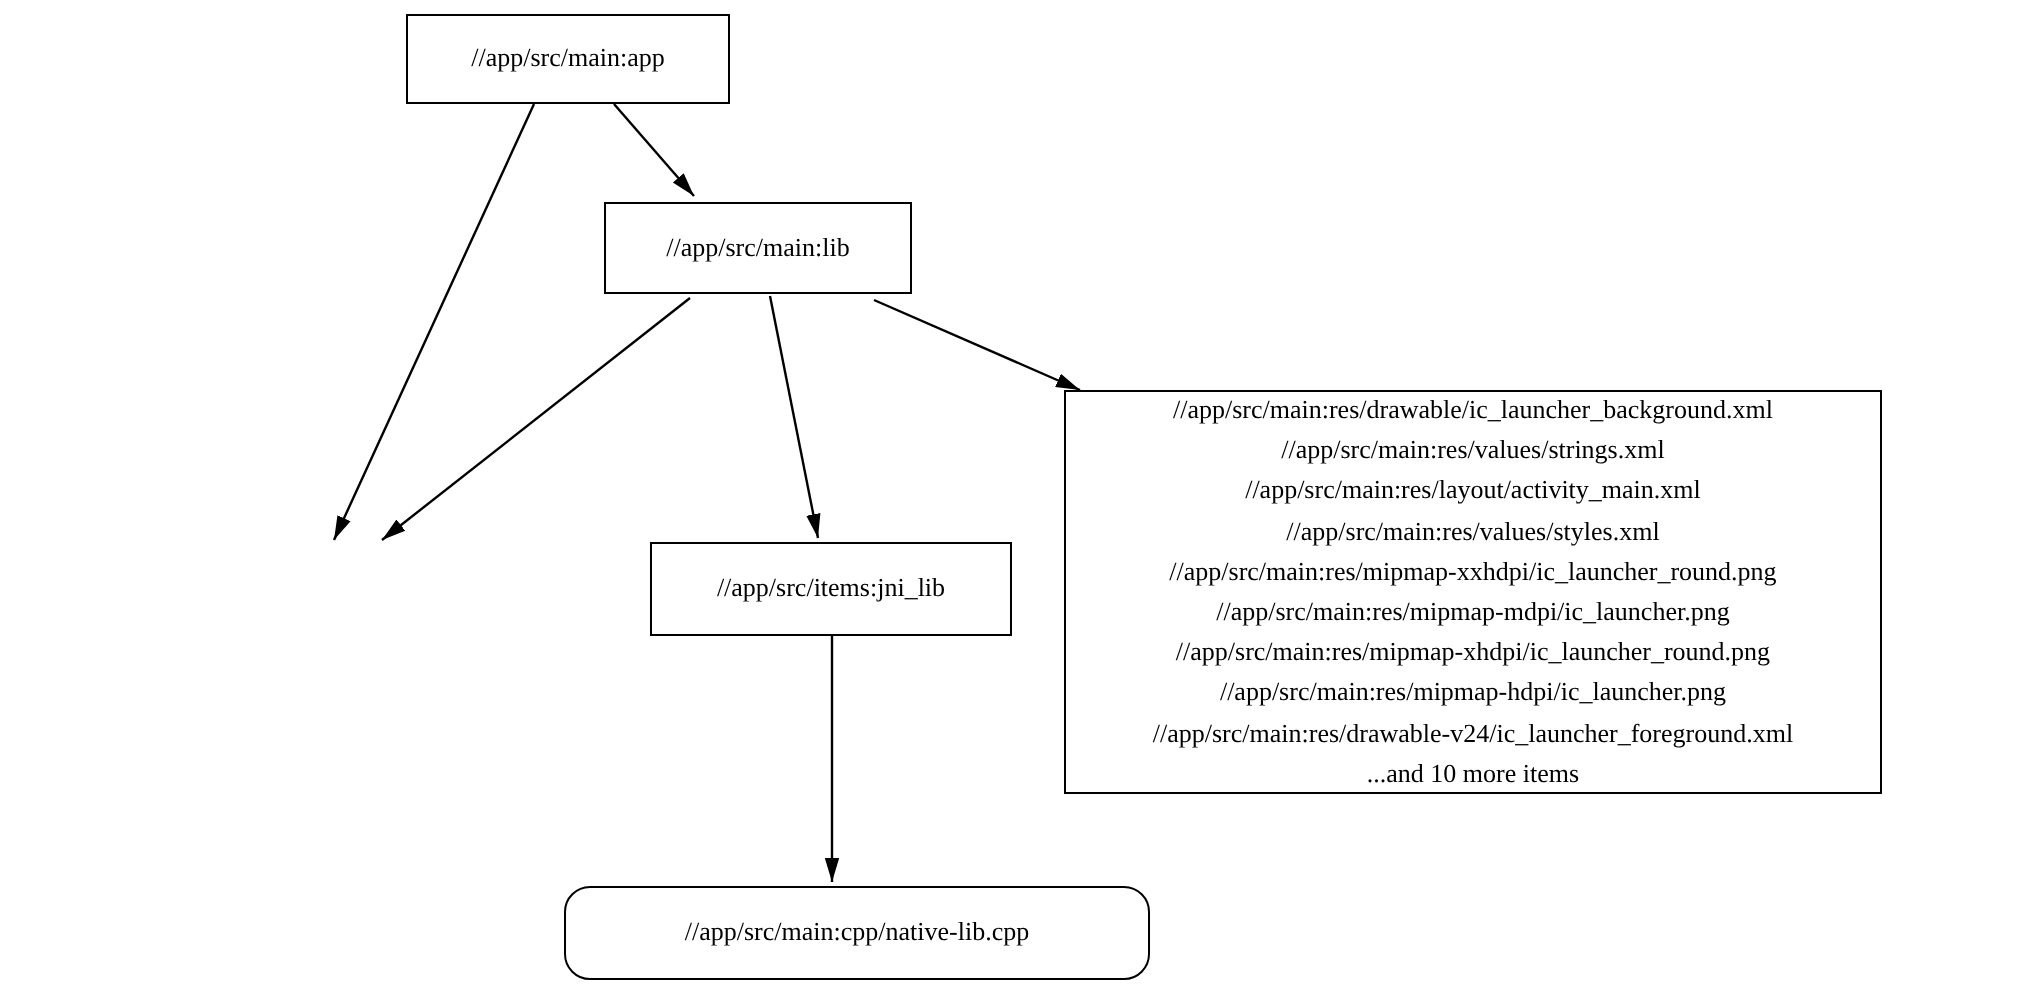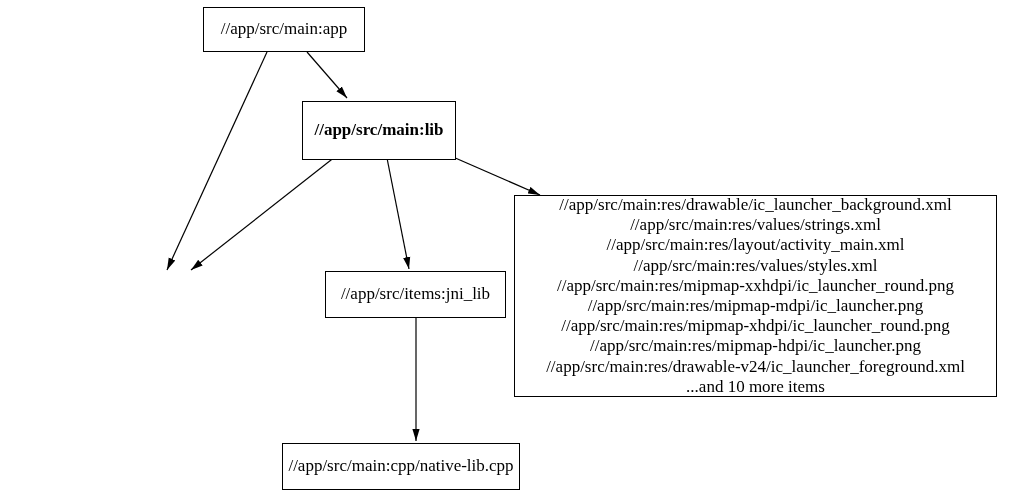--- a/index.html
+++ b/index.html
@@ -25,21 +25,21 @@
   }
   .node {
     position: absolute;
     box-sizing: border-box;
     border: 1px solid var(--border, #000000);
     background: var(--bg, #ffffff);
     display: flex;
     align-items: center;
     justify-content: center;
     text-align: center;
-    font-size: 17px;
+    font-size: 13px;
     line-height: 20.2px;
     white-space: pre-line;
   }
 </style>
 </head>
 <body>
 
 <div id="canvas">
 
   <svg id="edges" viewBox="0 0 1018 496" xmlns="http://www.w3.org/2000/svg">
@@ -51,31 +51,31 @@
   <line x1="307" y1="52" x2="347" y2="98" stroke="#000000" stroke-width="1.2" marker-end="url(#arrowhead)"></line>
       <line x1="267" y1="52" x2="167" y2="270" stroke="#000000" stroke-width="1.2" marker-end="url(#arrowhead)"></line>
       <line x1="345" y1="149" x2="191" y2="270" stroke="#000000" stroke-width="1.2" marker-end="url(#arrowhead)"></line>
       <line x1="385" y1="148" x2="409" y2="269" stroke="#000000" stroke-width="1.2" marker-end="url(#arrowhead)"></line>
       <line x1="437" y1="150" x2="540" y2="195" stroke="#000000" stroke-width="1.2" marker-end="url(#arrowhead)"></line>
       <line x1="416" y1="318" x2="416" y2="441" stroke="#000000" stroke-width="1.2" marker-end="url(#arrowhead)"></line>
     </svg>
 
   <div class="node" id="node-app" style="left:203px; top:7px; width:162px; height:45px;">//app/src/main:app</div>
 
-  <div class="node" id="node-lib" style="left:302px; top:101px; width:154px; height:59px;font-weight:bold;">//app/src/main:lib</div>
+  <div class="node" id="node-lib" style="left:302px; top:101px; width:154px; height:46px;">//app/src/main:lib</div>
 
 
   <div class="node" id="node-jni_lib" style="left:325px; top:271px; width:181px; height:47px;">//app/src/items:jni_lib</div>
 
-  <div class="node" id="node-res_group" style="left:514px; top:195px; width:483px; height:202px;">//app/src/main:res/drawable/ic_launcher_background.xml
+  <div class="node" id="node-res_group" style="left:532px; top:195px; width:409px; height:202px;">//app/src/main:res/drawable/ic_launcher_background.xml
 //app/src/main:res/values/strings.xml
 //app/src/main:res/layout/activity_main.xml
 //app/src/main:res/values/styles.xml
 //app/src/main:res/mipmap-xxhdpi/ic_launcher_round.png
 //app/src/main:res/mipmap-mdpi/ic_launcher.png
 //app/src/main:res/mipmap-xhdpi/ic_launcher_round.png
 //app/src/main:res/mipmap-hdpi/ic_launcher.png
 //app/src/main:res/drawable-v24/ic_launcher_foreground.xml
 ...and 10 more items</div>
 
-  <div class="node" id="node-native_lib" style="left:282px; top:443px; width:238px; height:47px;">//app/src/main:cpp/native-lib.cpp</div>
+  <div class="node" id="node-native_lib" style="left:282px; top:443px; width:293px; height:47px;border-radius:13px;">//app/src/main:cpp/native-lib.cpp</div>
 
 </div>
 
 </body></html>

